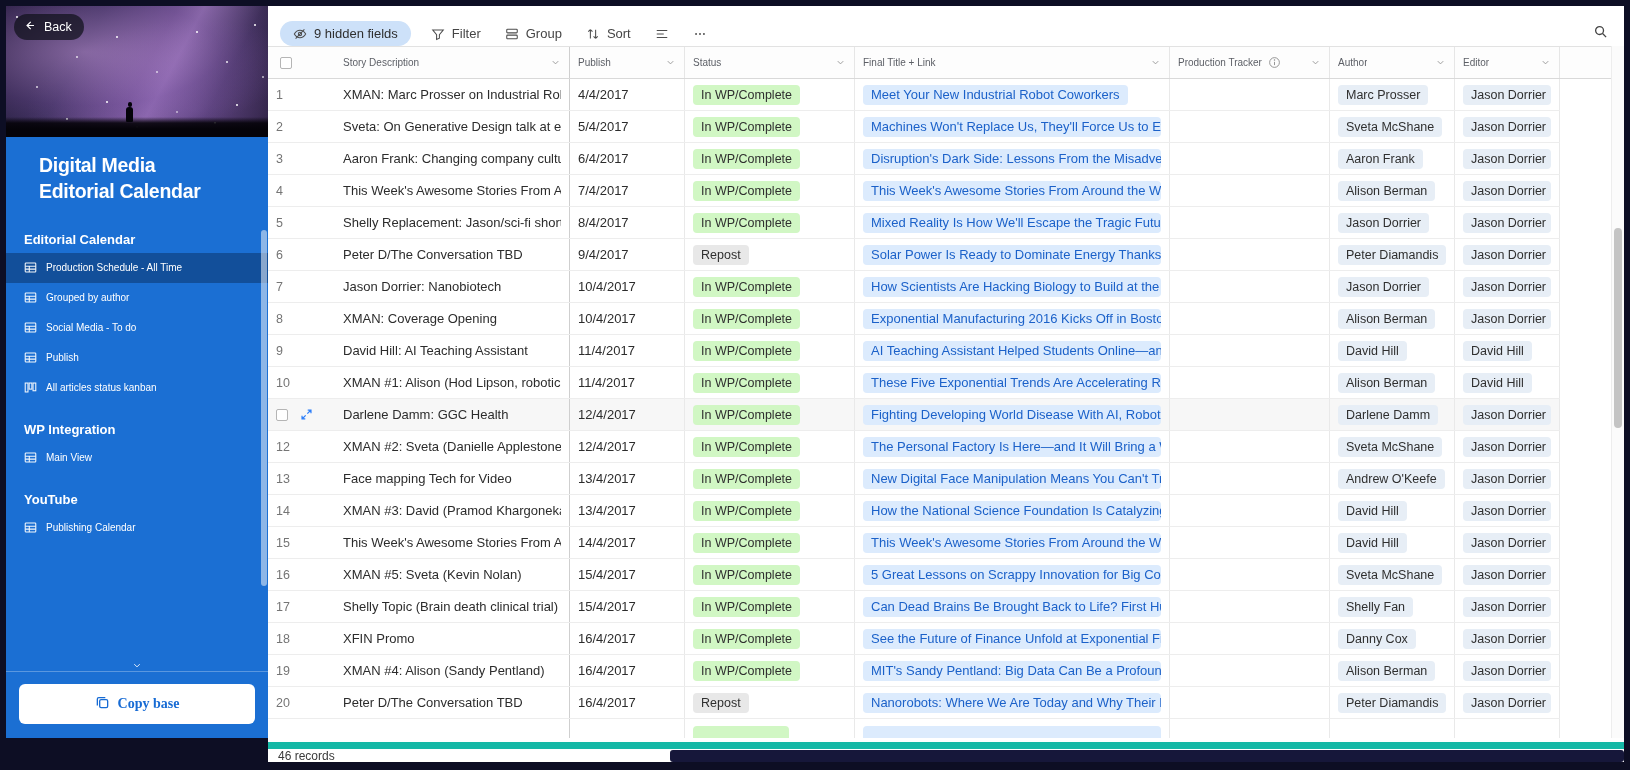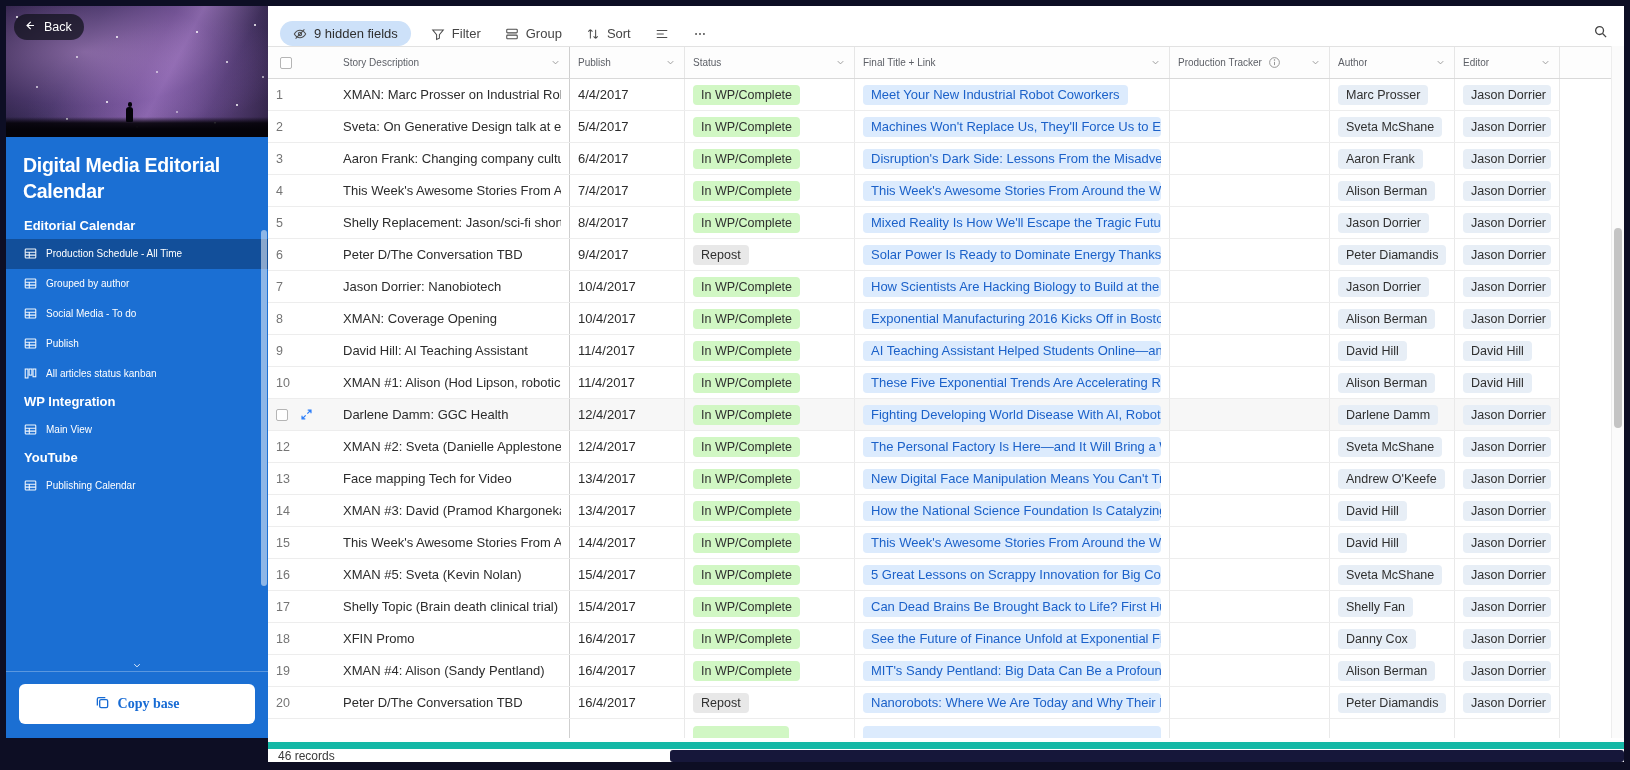--- a/index.html
+++ b/index.html
@@ -16,23 +16,23 @@
       linear-gradient(118deg,#17122b 0%,#342a52 30%,#6b4f8a 52%,#8a6aa8 60%,#3a2c55 78%,#120e20 100%);}
   .stars{position:absolute;top:10px;left:10px;width:2px;height:2px;border-radius:50%;background:#fff;
     box-shadow:30px 10px #fff,60px 40px rgba(255,255,255,.8),100px 20px #fff,140px 55px rgba(255,255,255,.7),
     180px 15px #fff,210px 45px rgba(255,255,255,.9),238px 8px #fff,20px 70px rgba(255,255,255,.8),
     90px 85px #fff,160px 95px rgba(255,255,255,.6),220px 88px #fff,246px 60px rgba(255,255,255,.7),
     50px 102px #fff,120px 110px rgba(255,255,255,.8),198px 106px #fff;}
   .ground{position:absolute;left:0;right:0;bottom:0;height:20px;background:linear-gradient(to top,#050309 40%,rgba(5,3,9,.9) 70%,transparent)}
   .person{position:absolute;left:120px;bottom:15px;width:7px;height:15px;background:#04030a;border-radius:3px 3px 1px 1px}
   .person::before{content:'';position:absolute;top:-5px;left:1.5px;width:4.5px;height:4.5px;border-radius:50%;background:#04030a}
   .back-btn{position:absolute;top:8px;left:8px;display:flex;align-items:center;gap:8px;background:rgba(15,17,26,.72);color:#fff;border:none;border-radius:14px;padding:5px 12px 5px 9px;font-size:12.5px;font-family:inherit;cursor:pointer}
-  .base-title{padding:16px 17px 0;font-size:19.5px;line-height:1.33;font-weight:700;letter-spacing:-.3px}
+  .base-title{padding:16px 33px 0;font-size:19.5px;line-height:1.33;font-weight:700;letter-spacing:-.3px}
   .nav{flex:1;position:relative;padding-top:8px;overflow:hidden}
-  .nav-section{margin-top:0}
+  .nav-section{margin-top:14px}
   .nav-section-label{padding:0 18px;height:26px;display:flex;align-items:center;font-weight:700;font-size:13px}
   .nav-item{height:30px;display:flex;align-items:center;gap:9px;padding:0 18px;font-size:10px;cursor:pointer;white-space:nowrap}
   .nav-item.active{background:rgba(8,40,85,.45)}
   .nav-item .icon{display:flex;opacity:.95;flex:none}
   .scroll-chevron{position:absolute;bottom:0;left:50%;transform:translateX(-50%);opacity:.9;display:flex}
   .side-scrollbar{position:absolute;right:1px;top:224px;width:6px;height:356px;background:rgba(235,240,248,.55);border-radius:3px}
   .copy-wrap{flex:none;padding:12px 13px 14px;border-top:1px solid rgba(255,255,255,.28)}
   .copy-btn{width:100%;height:40px;background:#fff;border:none;border-radius:6px;color:#176bd4;font-size:14px;font-weight:700;display:flex;align-items:center;justify-content:center;gap:8px;font-family:Liberation Serif, serif;cursor:pointer}
 
   

